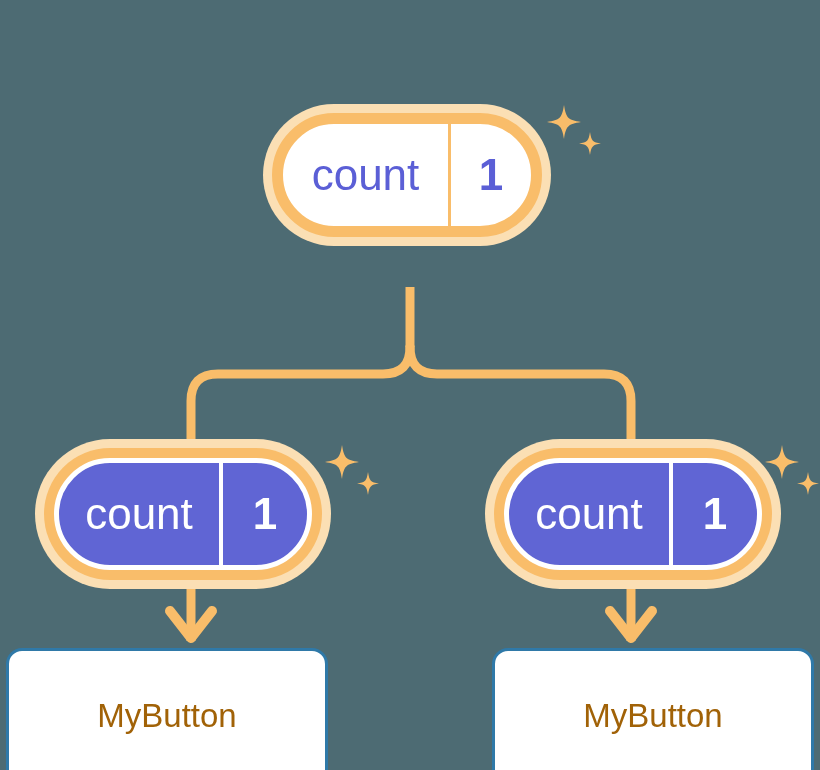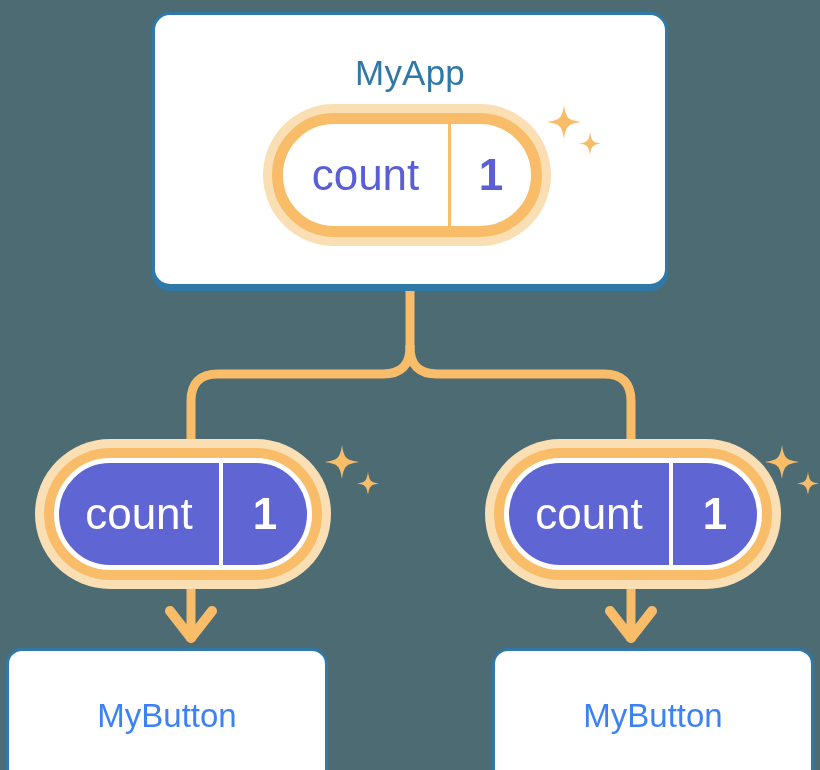--- a/index.html
+++ b/index.html
@@ -65,21 +65,21 @@
     width: 322px;
     height: 140px;
     border-radius: 16px;
     box-shadow: 0 4px 0 0 #2f79a8;
     display: flex;
     align-items: center;
     justify-content: center;
   }
   .card-button .btn-label {
     font-size: 33px;
-    color: #3b82f6;
+    color: #a16207;
     font-weight: 400;
     margin-top: -4px;
   }
   #btn-left  { left: 6px;   top: 648px; }
   #btn-right { left: 492px; top: 648px; }
 
   
   .pill-wrap {
     position: absolute;
     z-index: 4;
@@ -170,23 +170,20 @@
     <path d="M410,347 Q410,374 383,374 L218,374 Q191,374 191,401 L191,460" fill="none" stroke="#f9bd6a" stroke-width="9" stroke-linecap="round" stroke-linejoin="round"></path>
     <path d="M410,347 Q410,374 437,374 L604,374 Q631,374 631,401 L631,460" fill="none" stroke="#f9bd6a" stroke-width="9" stroke-linecap="round" stroke-linejoin="round"></path>
 
     <path d="M191,578 L191,641" fill="none" stroke="#f9bd6a" stroke-width="9" stroke-linecap="butt"></path>
     <path d="M170,611 L191,638 L212,611" fill="none" stroke="#f9bd6a" stroke-width="10" stroke-linecap="round" stroke-linejoin="round"></path>
 
     <path d="M631,578 L631,641" fill="none" stroke="#f9bd6a" stroke-width="9" stroke-linecap="butt"></path>
     <path d="M610,611 L631,638 L652,611" fill="none" stroke="#f9bd6a" stroke-width="10" stroke-linecap="round" stroke-linejoin="round"></path>
   </svg>
 
-  <div class="card card-app">
-    <div class="card-title">MyApp</div>
-  </div>
 
   <div class="pill-wrap" id="pill-app">
     <div class="pill pill-outline">
       <div class="pill-key">count</div>
       <div class="pill-divider"></div>
       <div class="pill-val">1</div>
     </div>
   </div>
 
   <svg class="sparkles" id="sparkles-app" width="66" height="66" viewBox="0 0 66 66">

